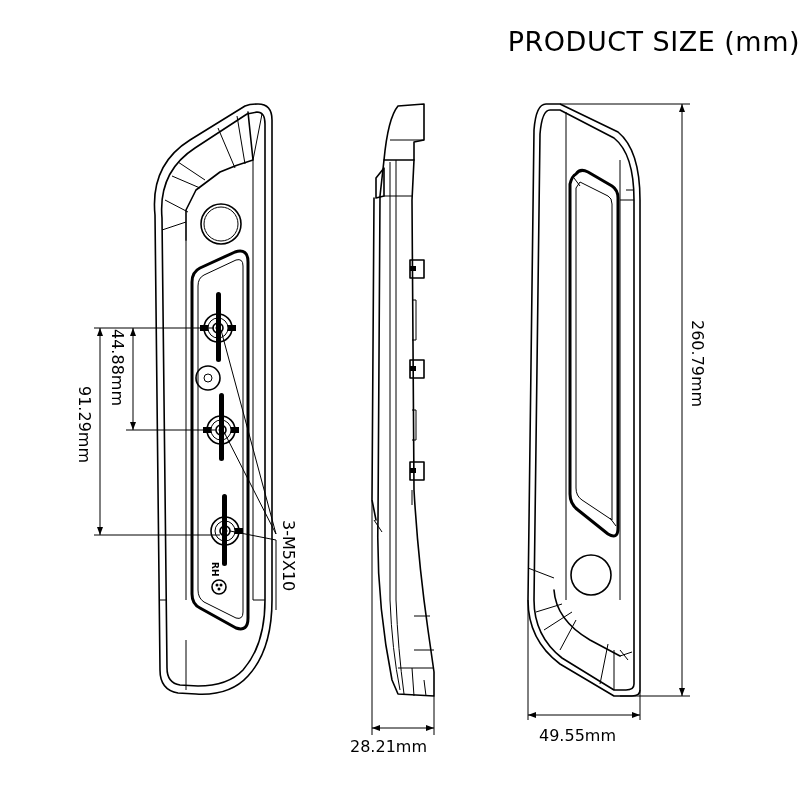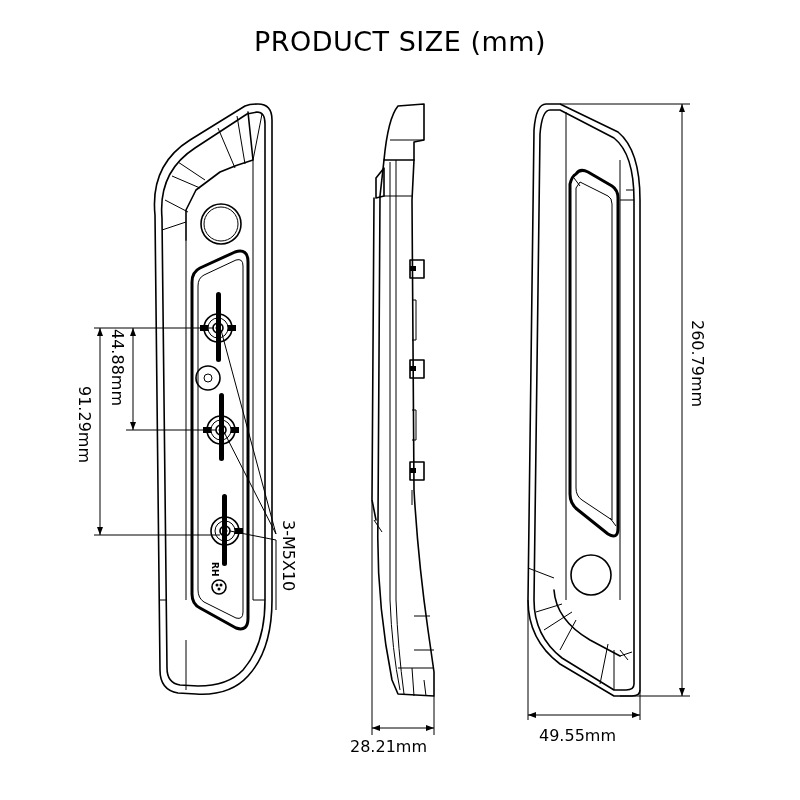--- a/index.html
+++ b/index.html
@@ -1,17 +1,17 @@
 <!DOCTYPE html>
 <html><head>
   <meta charset="utf-8">
   <style>
     html, body { margin: 0; padding: 0; background: #ffffff; }
     body { width: 800px; height: 800px; position: relative; overflow: hidden; font-family: "DejaVu Sans", sans-serif; color: #000; }
-    .title { position: absolute; left: 0; top: 26px; width: 800px; text-align: center; font-size: 27px; letter-spacing: 0.5px; font-weight: 500; }
+    .title { position: absolute; left: 0; top: 26px; width: 800px; text-align: right; font-size: 27px; letter-spacing: 0.5px; font-weight: 500; }
     svg.drawing { position: absolute; left: 0; top: 0; }
     .dim { font-family: "DejaVu Sans", sans-serif; font-size: 16px; fill: #000; }
     .ln { fill: none; stroke: #000; stroke-width: 1.6; stroke-linejoin: round; stroke-linecap: round; }
     .thin { fill: none; stroke: #000; stroke-width: 1; }
     .thick { fill: none; stroke: #000; stroke-width: 3; stroke-linejoin: round; }
     .dl { stroke: #000; stroke-width: 1; fill: none; }
     .blk { fill: #000; stroke: none; }
   </style>
 </head>
 <body>

